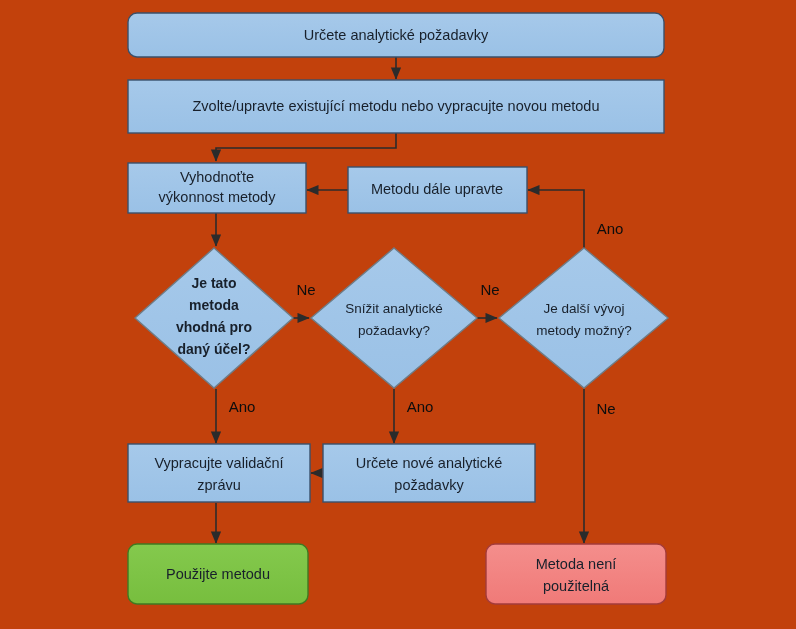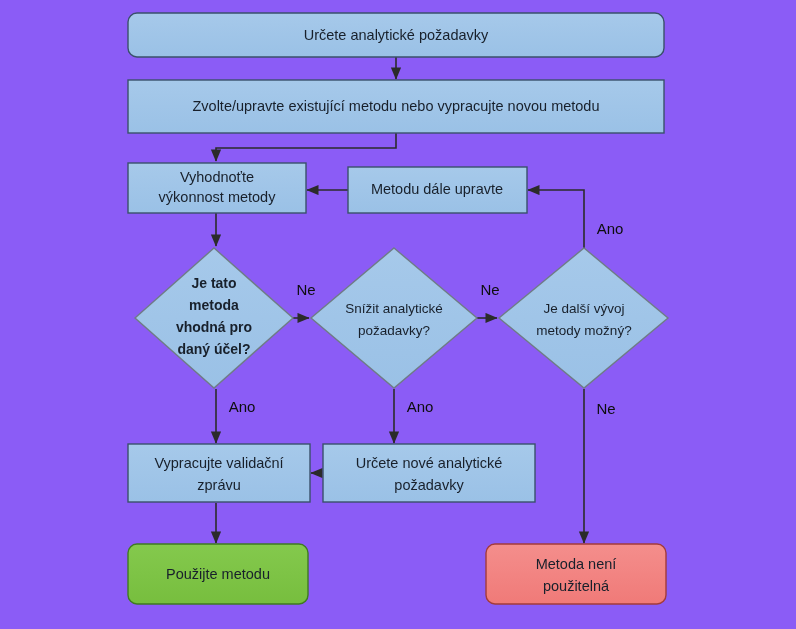--- a/index.html
+++ b/index.html
@@ -7,21 +7,21 @@
     padding: 0;
     background: #ffffff;
   }
   body {
     font-family: "Liberation Sans", sans-serif;
   }
   #canvas {
     position: relative;
     width: 796px;
     height: 629px;
-    background: #8b5cf6;
+    background: #c2410c;
     overflow: hidden;
   }
   svg#flow {
     position: absolute;
     left: 0;
     top: 0;
     width: 796px;
     height: 629px;
     display: block;
   }

